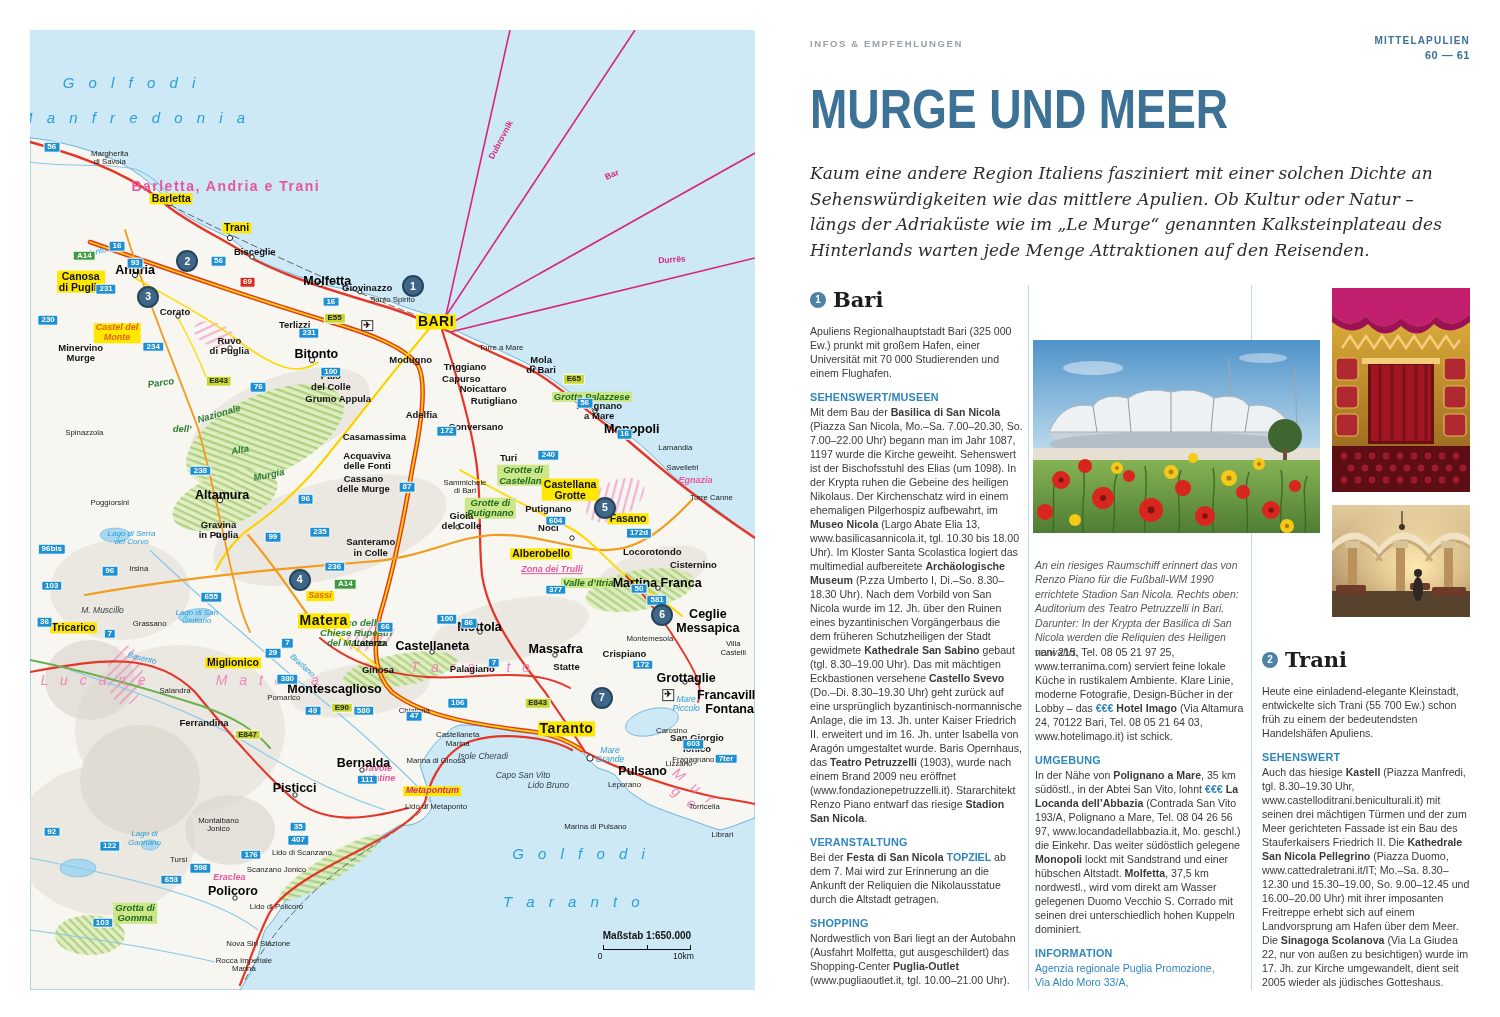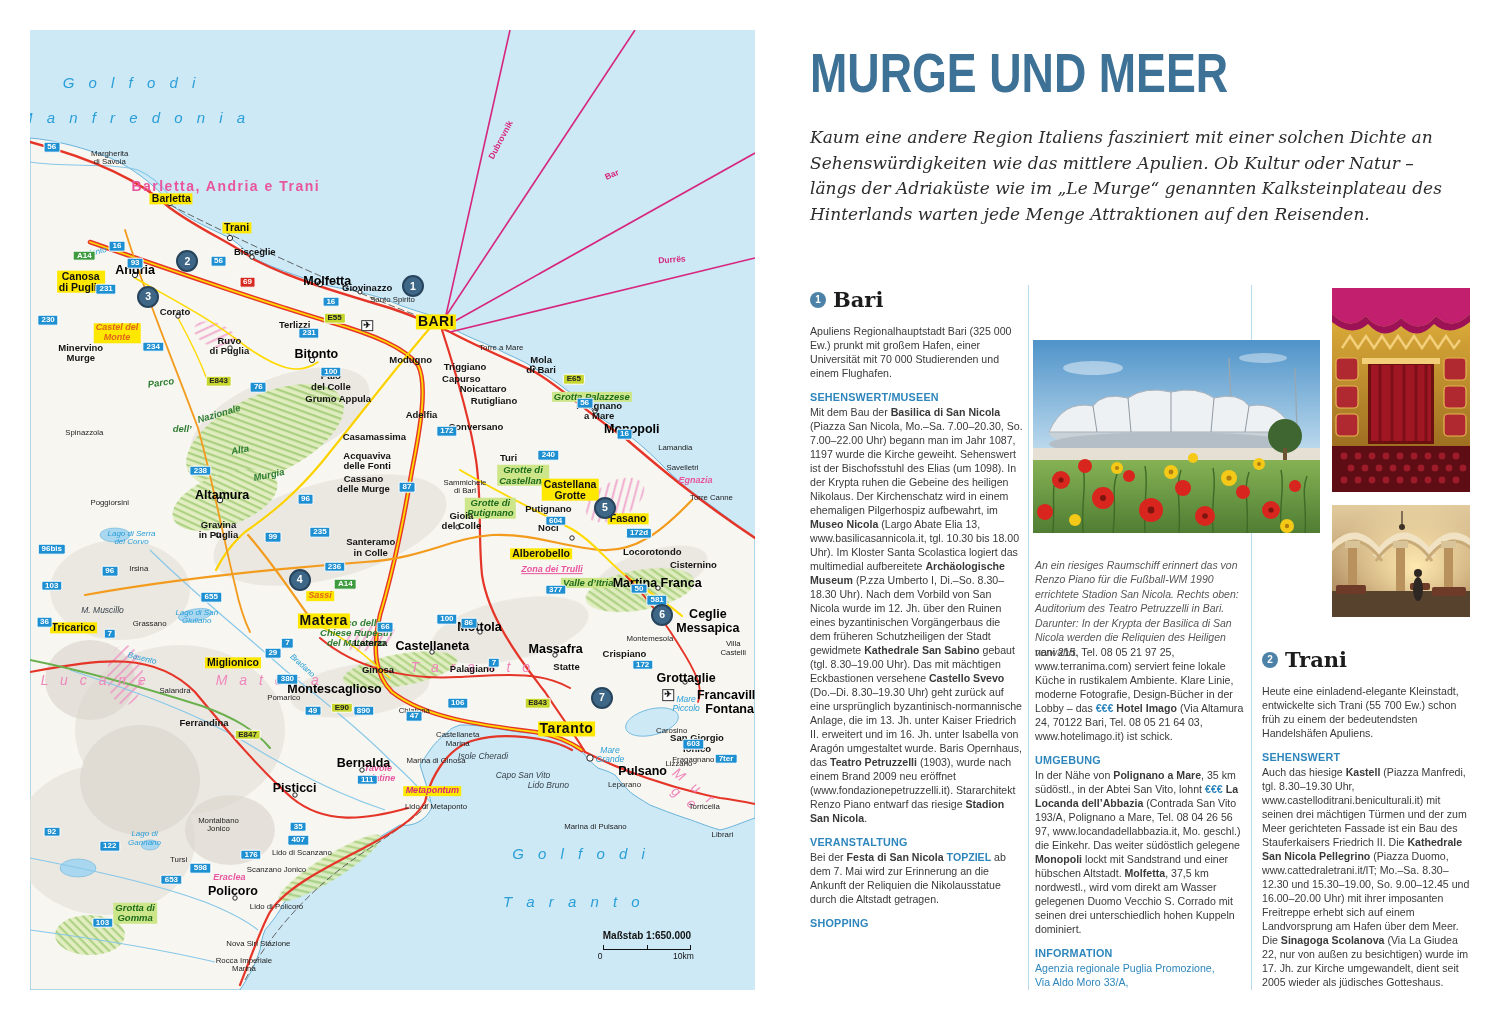--- a/index.html
+++ b/index.html
@@ -454,21 +454,21 @@
         <span class="bdg" style="left: 64%; top: 65.9%; transform: translate(-50%, -50%);">7</span>
         <span class="bdg" style="left: 59%; top: 70.1%; transform: translate(-50%, -50%);">106</span>
         <span class="bdg e" style="left: 43%; top: 70.6%; transform: translate(-50%, -50%);">E90</span>
         <span class="bdg e" style="left: 70%; top: 70.1%; transform: translate(-50%, -50%);">E843</span>
         <span class="bdg" style="left: 86.5%; top: 59.4%; transform: translate(-50%, -50%);">581</span>
         <span class="bdg" style="left: 84.5%; top: 66.1%; transform: translate(-50%, -50%);">172</span>
         <span class="bdg" style="left: 91.5%; top: 74.4%; transform: translate(-50%, -50%);">603</span>
         <span class="bdg" style="left: 96%; top: 75.9%; transform: translate(-50%, -50%);">7ter</span>
         <span class="bdg" style="left: 53%; top: 71.5%; transform: translate(-50%, -50%);">47</span>
         <span class="bdg" style="left: 46.5%; top: 78.1%; transform: translate(-50%, -50%);">111</span>
-        <span class="bdg" style="left: 46%; top: 70.9%; transform: translate(-50%, -50%);">890</span>
+        <span class="bdg" style="left: 46%; top: 70.9%; transform: translate(-50%, -50%);">580</span>
         <span class="bdg" style="left: 23.5%; top: 87.3%; transform: translate(-50%, -50%);">598</span>
         <span class="bdg" style="left: 19.5%; top: 88.5%; transform: translate(-50%, -50%);">653</span>
         <span class="bdg" style="left: 37%; top: 84.4%; transform: translate(-50%, -50%);">407</span>
         <span class="bdg" style="left: 30.5%; top: 85.9%; transform: translate(-50%, -50%);">176</span>
         <span class="bdg" style="left: 10%; top: 93%; transform: translate(-50%, -50%);">103</span>
         <span class="bdg" style="left: 11%; top: 85%; transform: translate(-50%, -50%);">122</span>
         <span class="bdg" style="left: 3%; top: 83.5%; transform: translate(-50%, -50%);">92</span>
         <span class="bdg" style="left: 33.5%; top: 64.9%; transform: translate(-50%, -50%);">29</span>
         <span class="bdg" style="left: 39%; top: 70.9%; transform: translate(-50%, -50%);">49</span>
         <span class="bdg" style="left: 37%; top: 83%; transform: translate(-50%, -50%);">35</span>
@@ -496,39 +496,47 @@
           <i></i>
         </div>
       <div class="scale-ticks">
         <span>0</span>
         <span>10km</span>
       </div>
     </div>
   </div>
 
   <div class="content">
+    <div class="hdr">
+      <span class="kicker">INFOS &amp; EMPFEHLUNGEN</span>
+      <div class="hdr-right">
+        <div>MITTELAPULIEN</div>
+        <div class="pg">60 — 61</div>
+      </div>
+    </div>
     <h1 class="title">MURGE UND MEER</h1>
     <p class="intro">Kaum eine andere Region Italiens fasziniert mit einer solchen Dichte an Sehenswürdigkeiten wie das mittlere Apulien. Ob Kultur oder Natur – längs der Adriaküste wie im „Le Murge“ genannten Kalksteinplateau des Hinterlands warten jede Menge Attraktionen auf den Reisenden.</p>
 
     <div class="cols">
       <div class="rule" style="left:218px"></div>
       <div class="rule" style="left:441px"></div>
 
       <div class="col" style="left:0;width:213px;height:705px">
         <div class="article-head">
           <span class="num-badge">1</span>
           <span class="article-title">Bari</span>
         </div>
         <p class="body">Apuliens Regionalhauptstadt Bari (325 000 Ew.) prunkt mit großem Hafen, einer Universität mit 70 000 Studierenden und einem Flughafen.</p>
         <div>
             <div class="subhead">SEHENSWERT/MUSEEN</div>
             <p class="body">Mit dem Bau der <span style="font-weight: 700;">Basilica di San Nicola</span> (Piazza San Nicola, Mo.–Sa. 7.00–20.30, So. 7.00–22.00 Uhr) begann man im Jahr 1087, 1197 wurde die Kirche geweiht. Sehenswert ist der Bischofsstuhl des Elias (um 1098). In der Krypta ruhen die Gebeine des heiligen Nikolaus. Der Kirchenschatz wird in einem ehemaligen Pilgerhospiz aufbewahrt, im <span style="font-weight: 700;">Museo Nicola</span> (Largo Abate Elia 13, www.basilicasannicola.it, tgl. 10.30 bis 18.00 Uhr). Im Kloster Santa Scolastica logiert das multimedial aufbereitete <span style="font-weight: 700;">Archäologische Museum</span> (P.zza Umberto I, Di.–So. 8.30–18.30 Uhr). Nach dem Vorbild von San Nicola wurde im 12. Jh. über den Ruinen eines byzantinischen Vorgängerbaus die dem früheren Schutzheiligen der Stadt gewidmete <span style="font-weight: 700;">Kathedrale San Sabino</span> gebaut (tgl. 8.30–19.00 Uhr). Das mit mächtigen Eckbastionen versehene <span style="font-weight: 700;">Castello Svevo</span> (Do.–Di. 8.30–19.30 Uhr) geht zurück auf eine ursprünglich byzantinisch-normannische Anlage, die im 13. Jh. unter Kaiser Friedrich II. erweitert und im 16. Jh. unter Isabella von Aragón umgestaltet wurde. Baris Opernhaus, das <span style="font-weight: 700;">Teatro Petruzzelli</span> (1903), wurde nach einem Brand 2009 neu eröffnet (www.fondazionepetruzzelli.it). Stararchitekt Renzo Piano entwarf das riesige <span style="font-weight: 700;">Stadion San Nicola</span>.</p>
             <div class="subhead">VERANSTALTUNG</div>
             <p class="body">Bei der <span style="font-weight: 700;">Festa di San Nicola</span> <span class="c-b" style="font-weight: 700;">TOPZIEL</span> ab dem 7. Mai wird zur Erinnerung an die Ankunft der Reliquien die Nikolausstatue durch die Altstadt getragen.</p>
             <div class="subhead">SHOPPING</div>
+            <p class="body">Nordwestlich von Bari liegt an der Autobahn (Ausfahrt Molfetta, gut ausgeschildert) das Shopping-Center <span style="font-weight: 700;">Puglia-Outlet</span> (www.pugliaoutlet.it, tgl. 10.00–21.00 Uhr).</p>
           </div>
       </div>
 
       <div class="photo" style="left:223px;top:55px;width:287px;height:193px">
         <svg viewBox="0 0 287 193" width="287" height="193">
           <defs>
             <linearGradient id="sky" x1="0" y1="0" x2="0" y2="1">
               <stop offset="0" stop-color="#4f93c9"></stop>
                 <stop offset="1" stop-color="#c6e0f0"></stop>
             </linearGradient>

